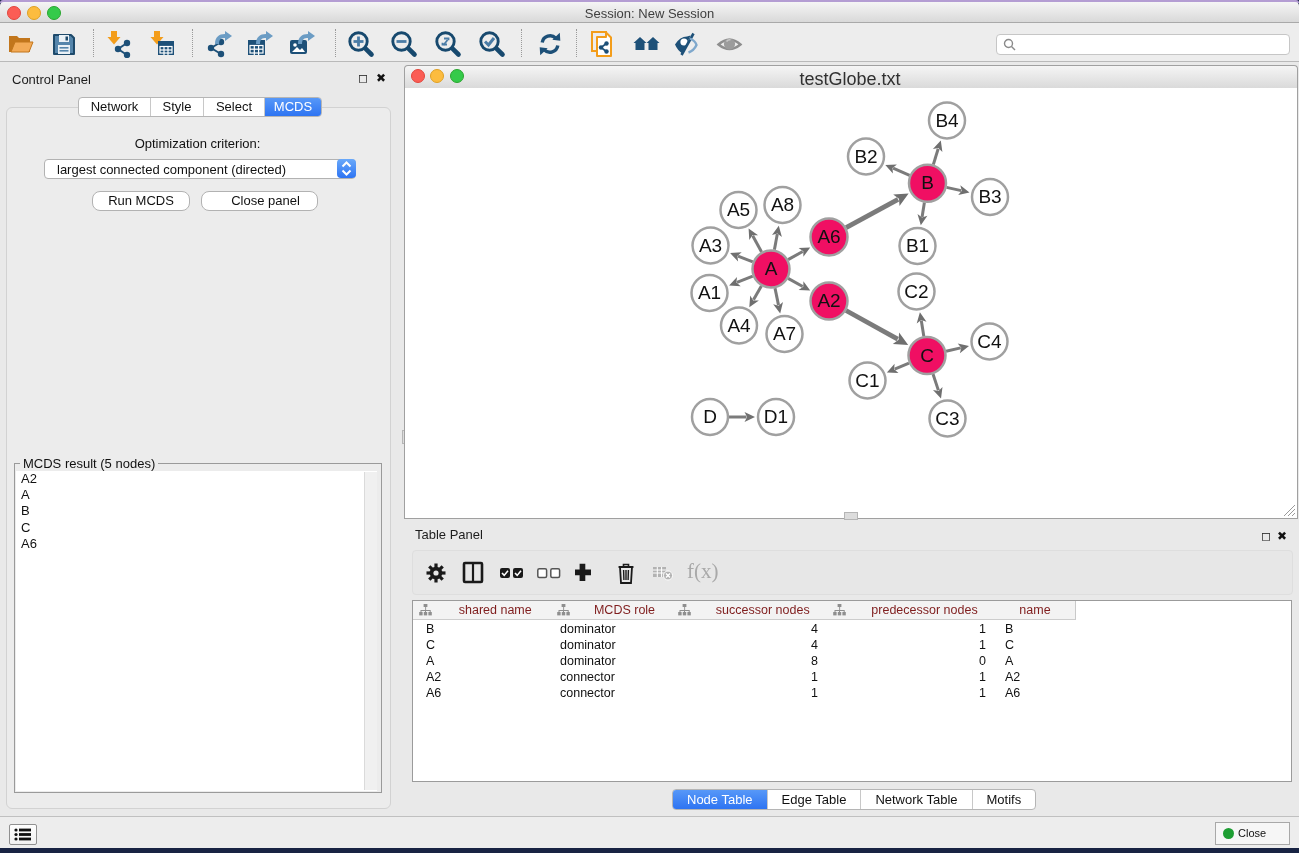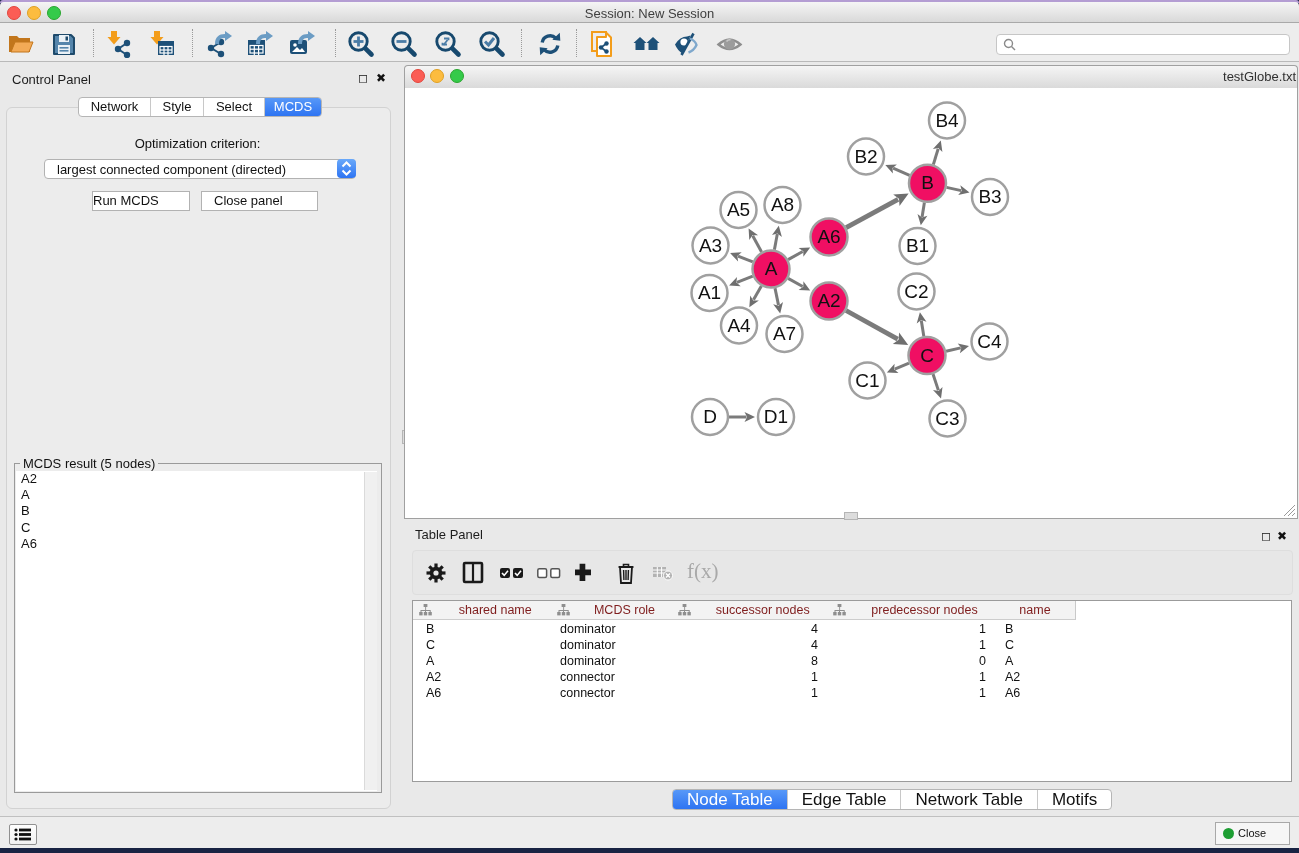--- a/index.html
+++ b/index.html
@@ -27,40 +27,40 @@
   #cp-tabs .tab{font-size:13px;color:#111;line-height:18px;text-align:center;border-right:1px solid #c8c8c8;}
   #cp-tabs .tab:last-child{border-right:none;}
   #cp-tabs .sel{background:linear-gradient(#5798f8,#2e74f2);color:#fff;}
   #cp-inner{left:6px;top:45px;width:383px;height:700px;background:#ececec;border:1px solid #d2d2d2;border-radius:6px;}
   #optlabel{left:0;top:74px;width:395px;text-align:center;font-size:13px;color:#111;}
   #dropdown{left:44px;top:97px;width:310px;height:18px;background:#fff;border:1px solid #b2b2b2;border-radius:4px;}
   #dropdown span{position:absolute;left:12px;top:2px;font-size:13px;color:#111;}
   #spinner{position:absolute;right:-1px;top:-1px;width:19px;height:19px;background:linear-gradient(#6aa9fa,#2d74f3);border-radius:4px;}
   #runbtn{left:92px;top:129px;width:96px;height:18px;}
   #closebtn{left:201px;top:129px;width:103px;height:18px;padding-left:12px;}
-  .pbtn{background:#fff;border:1px solid #b2b2b2;border-radius:0;text-align:left;font-size:13px;line-height:18px;color:#111;}
+  .pbtn{background:#fff;border:1px solid #b2b2b2;border-radius:8px;text-align:center;font-size:13px;line-height:18px;color:#111;}
   #fieldset{left:14px;top:401px;width:366px;height:328px;border:1px solid #9a9a9a;}
   #legend{left:20px;top:394px;background:#ececec;font-size:13px;color:#111;padding:0 3px;}
   #mlist{left:16px;top:409px;width:361px;height:320px;background:#fff;font-size:13px;color:#111;}
   #mlist div{padding-left:5px;height:16.2px;line-height:16.2px;}
   #mscroll{left:364px;top:410px;width:12px;height:318px;background:#f0f0f0;border-left:1px solid #dadada;}
   
   #net{left:404px;top:3px;width:894px;height:453px;}
   #net-tb{left:0;top:0;width:892px;height:22px;background:linear-gradient(#f5f5f5,#dadada);border:1px solid #a0a0a0;border-bottom:1px solid #b4b4b4;border-radius:4px 4px 0 0;}
-  #net-title{left:0;top:4px;width:892px;text-align:right;font-size:13px;color:#303030;}
+  #net-title{left:0;top:4px;width:892px;text-align:center;font-size:18px;color:#303030;}
   #net-canvas{left:0;top:23px;width:892px;height:430px;background:#fff;border:1px solid #a0a0a0;border-top:none;}
   
   #tp{left:404px;top:458px;width:895px;height:296px;}
   #tp-title{left:11px;top:7px;font-size:13px;color:#1d1d1d;}
   #tp-toolbar{left:8px;top:30px;width:879px;height:43px;background:#e7e7e7;border:1px solid #dedede;border-radius:4px;}
   #tbl{left:8px;top:80px;width:878px;height:180px;background:#fff;border:1px solid #9b9b9b;}
   .hcell{top:0;height:18px;background:#f3f3f3;border-right:1px solid #c9c9c9;border-bottom:1px solid #cdcdcd;font-size:12.5px;color:#7f1d1d;text-align:center;line-height:18px;}
   .trow{font-size:12.5px;color:#111;height:16.2px;line-height:16.2px;}
   #tp-tabs{left:268px;top:269px;height:19px;display:flex;border:1px solid #b5b5b5;border-radius:4px;background:#fff;overflow:hidden;}
-  #tp-tabs .tab{font-size:17px;color:#111;line-height:19px;padding:0 14px;border-right:1px solid #c8c8c8;}
+  #tp-tabs .tab{font-size:13px;color:#111;line-height:19px;padding:0 14px;border-right:1px solid #c8c8c8;}
   #tp-tabs .tab:last-child{border-right:none;}
   #tp-tabs .sel{background:linear-gradient(#5798f8,#2e74f2);color:#fff;}
   
   #status{left:0;top:816px;width:1299px;height:31px;background:#ededed;border-top:1px solid #c0c0c0;}
   #listbtn{left:9px;top:7px;width:26px;height:19px;background:linear-gradient(#fefefe,#f1f1f1);border:1px solid #909090;border-radius:2px;}
   #membtn{left:1215px;top:5px;width:73px;height:21px;background:#f6f6f6;border:1px solid #a8a8a8;font-size:11px;color:#111;}
   #memdot{left:7px;top:5px;width:11px;height:11px;border-radius:50%;background:#1d9e33;}
 </style>
 </head>
 <body>

